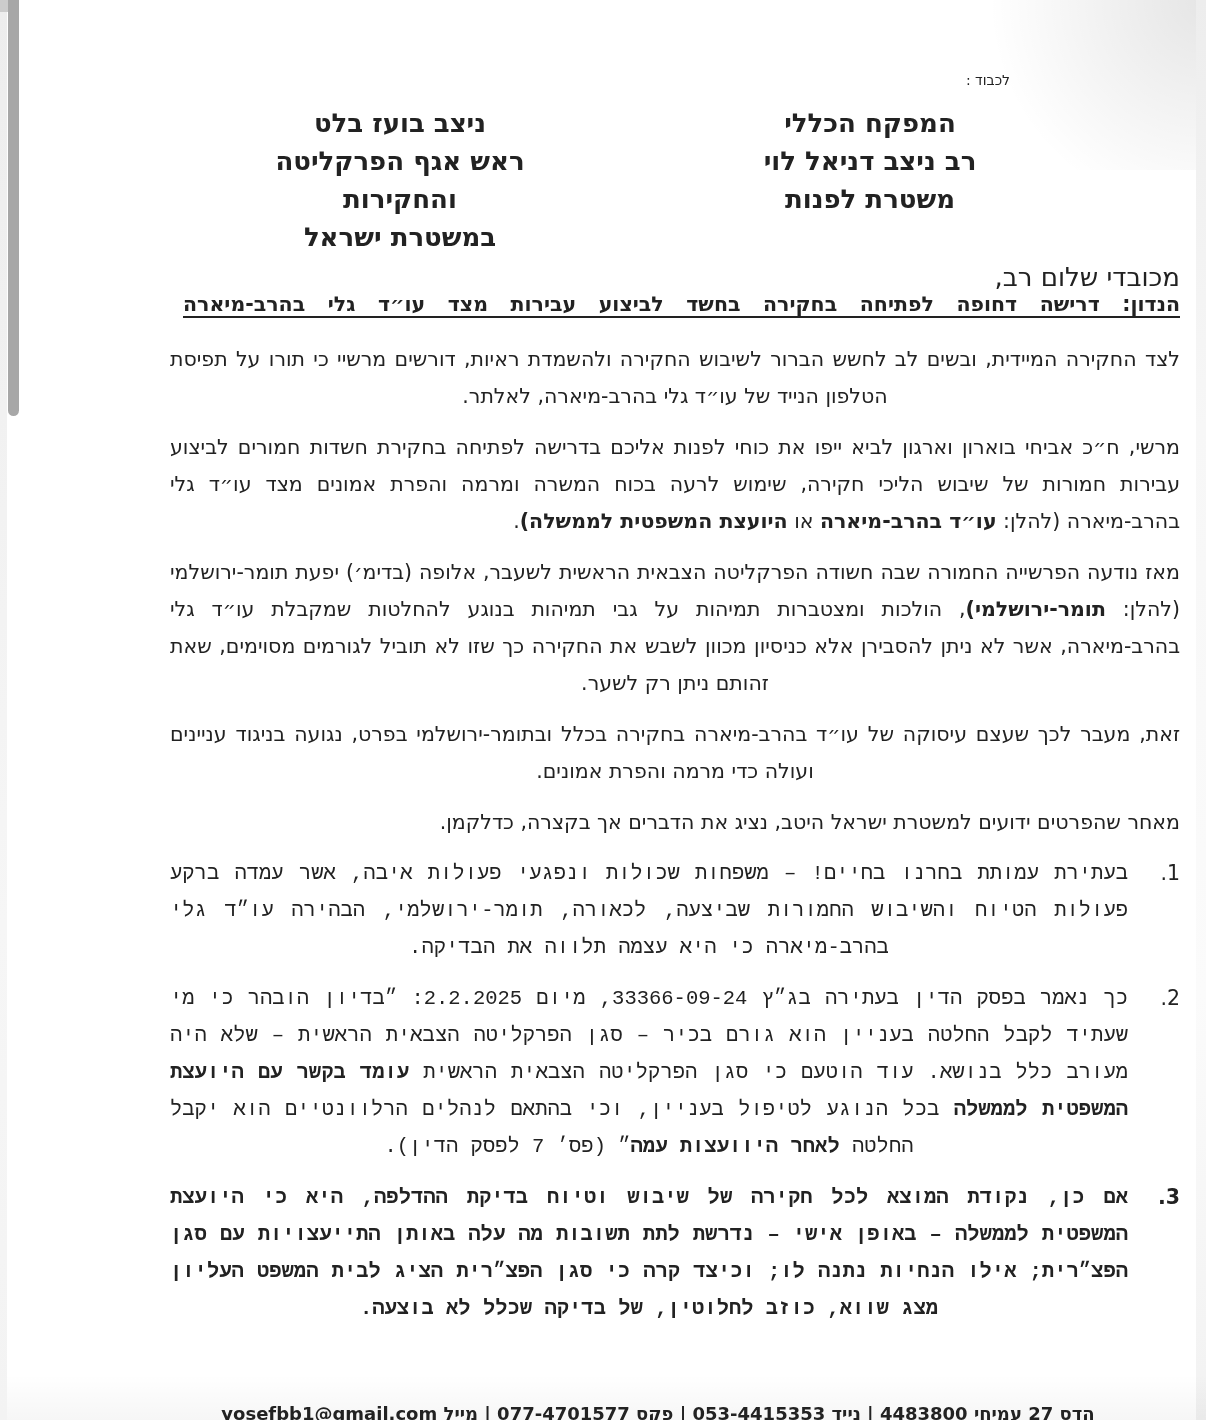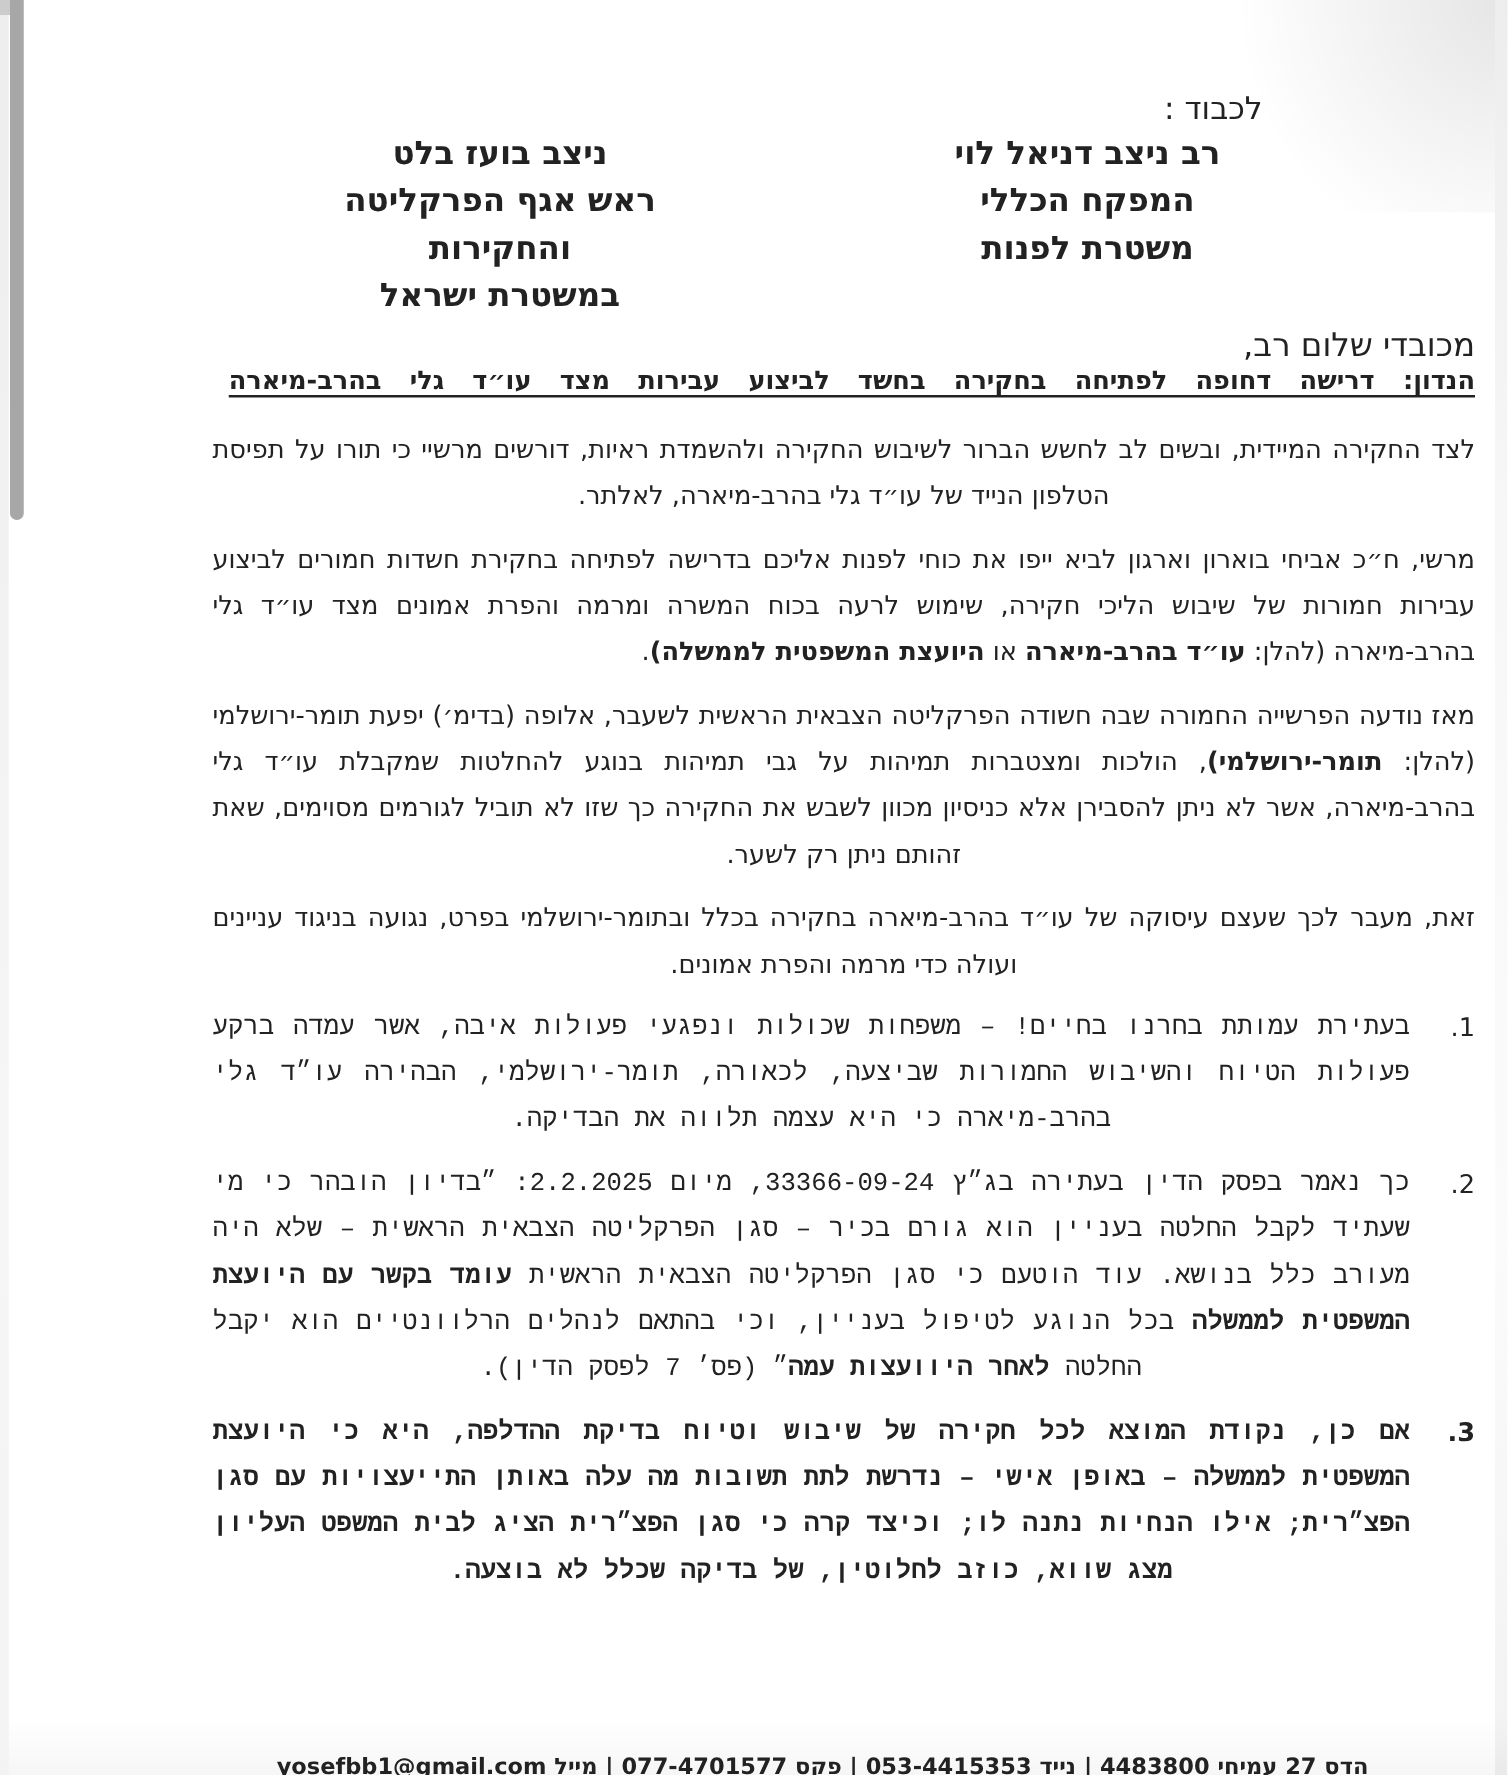--- a/index.html
+++ b/index.html
@@ -31,21 +31,21 @@
     background:linear-gradient(180deg,#ededed,#f6f6f6 65%,#f3f3f3);
   }
   .scroll-notch{position:absolute;left:0;top:0;width:9px;height:12px;background:#cccccc;}
   .scroll-thumb{
     position:absolute;left:8px;top:-8px;width:11px;height:424px;
     background:#a7a7a7;border-radius:7px;
   }
   
   .to-label{
     position:absolute;top:72px;right:196px;
-    font-size:25px;
+    font-size:14px;
   }
   .rec-col{
     position:absolute;top:104px;
     font-weight:bold;font-size:26px;line-height:38px;text-align:center;
   }
   .rec-col.right{left:730px;width:280px;}
   .rec-col.left{left:240px;width:320px;}
   .salutation{
     position:absolute;top:262px;right:26px;font-size:26px;
   }
@@ -83,40 +83,41 @@
   <div class="right-edge"></div>
   <div class="bottom-shade"></div>
 
   <div class="scroll-track"></div>
   <div class="scroll-notch"></div>
   <div class="scroll-thumb"></div>
 
   <div class="to-label">לכבוד :</div>
 
   <div class="rec-col right">
+    <div>המפקח הכללי</div>
     <div>רב ניצב דניאל לוי</div>
-    <div>המפקח הכללי</div>
     <div>משטרת לפנות</div>
   </div>
 
   <div class="rec-col left">
     <div>ניצב בועז בלט</div>
     <div>ראש אגף הפרקליטה והחקירות</div>
     <div>במשטרת ישראל</div>
   </div>
 
   <div class="salutation">מכובדי שלום רב,</div>
 
   <div class="subject">הנדון: דרישה דחופה לפתיחה בחקירה בחשד לביצוע עבירות מצד עו״ד גלי בהרב-מיארה</div>
 
   <div class="body-text">
     <div class="para last-center"><span>לצד החקירה המיידית, ובשים לב לחשש הברור לשיבוש החקירה ולהשמדת ראיות, דורשים מרשיי כי תורו על תפיסת הטלפון הנייד של עו״ד גלי בהרב-מיארה, לאלתר.</span></div>
     <div class="para last-right"><span>מרשי, ח״כ אביחי בוארון וארגון לביא ייפו את כוחי לפנות אליכם בדרישה לפתיחה בחקירת חשדות חמורים לביצוע עבירות חמורות של שיבוש הליכי חקירה, שימוש לרעה בכוח המשרה ומרמה והפרת אמונים מצד עו״ד גלי בהרב-מיארה (להלן: </span><span class="b">עו״ד בהרב-מיארה</span><span> או </span><span class="b">היועצת המשפטית לממשלה)</span><span>.</span></div>
     <div class="para last-center"><span>מאז נודעה הפרשייה החמורה שבה חשודה הפרקליטה הצבאית הראשית לשעבר, אלופה (בדימ׳) יפעת תומר-ירושלמי (להלן: </span><span class="b">תומר-ירושלמי)</span><span>, הולכות ומצטברות תמיהות על גבי תמיהות בנוגע להחלטות שמקבלת עו״ד גלי בהרב-מיארה, אשר לא ניתן להסבירן אלא כניסיון מכוון לשבש את החקירה כך שזו לא תוביל לגורמים מסוימים, שאת זהותם ניתן רק לשער.</span></div>
     <div class="para last-center"><span>זאת, מעבר לכך שעצם עיסוקה של עו״ד בהרב-מיארה בחקירה בכלל ובתומר-ירושלמי בפרט, נגועה בניגוד עניינים ועולה כדי מרמה והפרת אמונים.</span></div>
+    <div class="para last-right"><span>מאחר שהפרטים ידועים למשטרת ישראל היטב, נציג את הדברים אך בקצרה, כדלקמן.</span></div>
 
     <div class="list-item">
       <div class="list-num">1.</div>
       <div class="list-body"><span>בעתירת עמותת בחרנו בחיים! – משפחות שכולות ונפגעי פעולות איבה, אשר עמדה ברקע פעולות הטיוח והשיבוש החמורות שביצעה, לכאורה, תומר-ירושלמי, הבהירה עו״ד גלי בהרב-מיארה כי היא עצמה תלווה את הבדיקה.</span></div>
     </div>
     <div class="list-item">
       <div class="list-num">2.</div>
       <div class="list-body"><span>כך נאמר בפסק הדין בעתירה בג״ץ 33366-09-24, מיום 2.2.2025: ״בדיון הובהר כי מי שעתיד לקבל החלטה בעניין הוא גורם בכיר – סגן הפרקליטה הצבאית הראשית – שלא היה מעורב כלל בנושא. עוד הוטעם כי סגן הפרקליטה הצבאית הראשית </span><span class="b">עומד בקשר עם היועצת המשפטית לממשלה</span><span> בכל הנוגע לטיפול בעניין, וכי בהתאם לנהלים הרלוונטיים הוא יקבל החלטה </span><span class="b">לאחר היוועצות עמה</span><span>״ (פס׳ 7 לפסק הדין).</span></div>
     </div>
     <div class="list-item">

